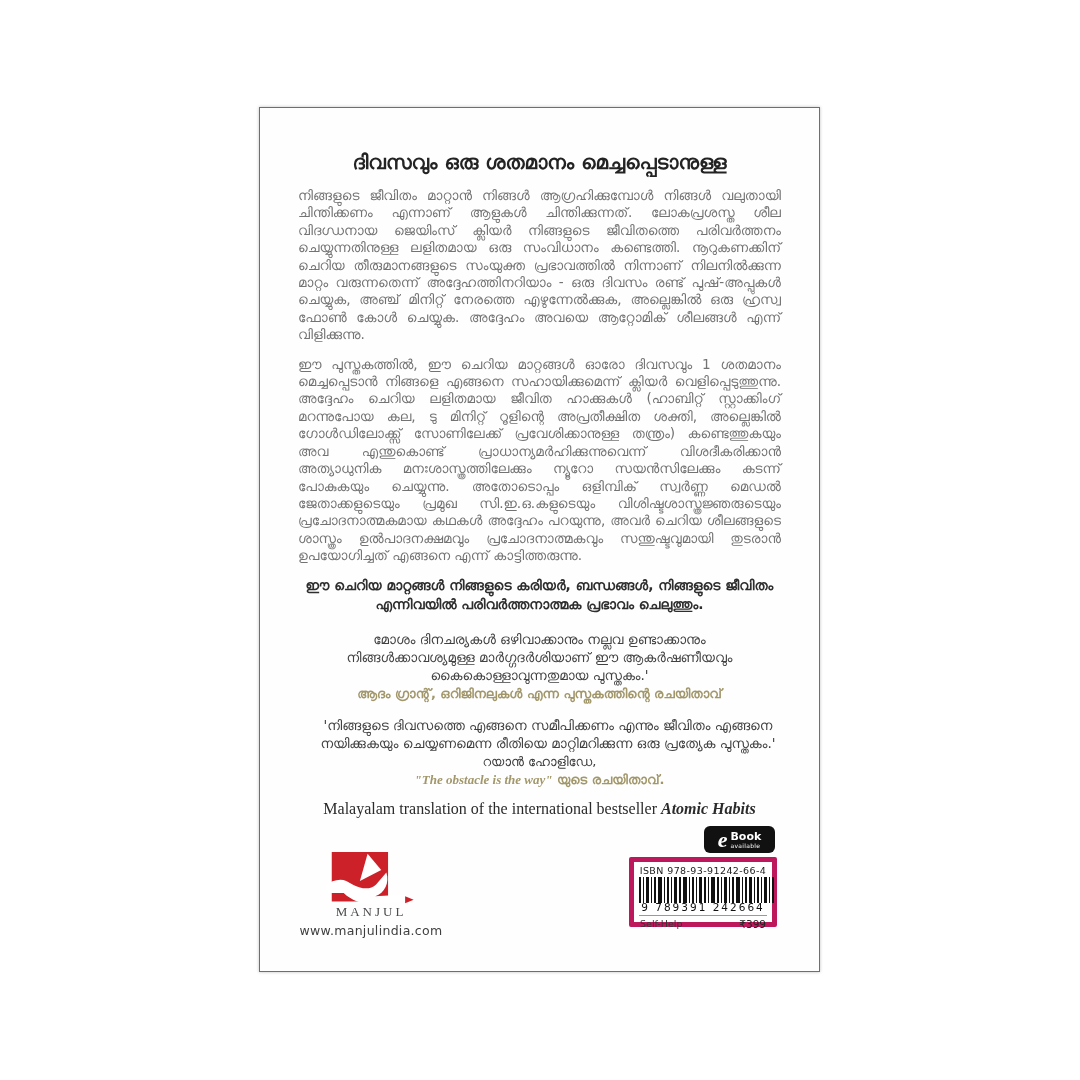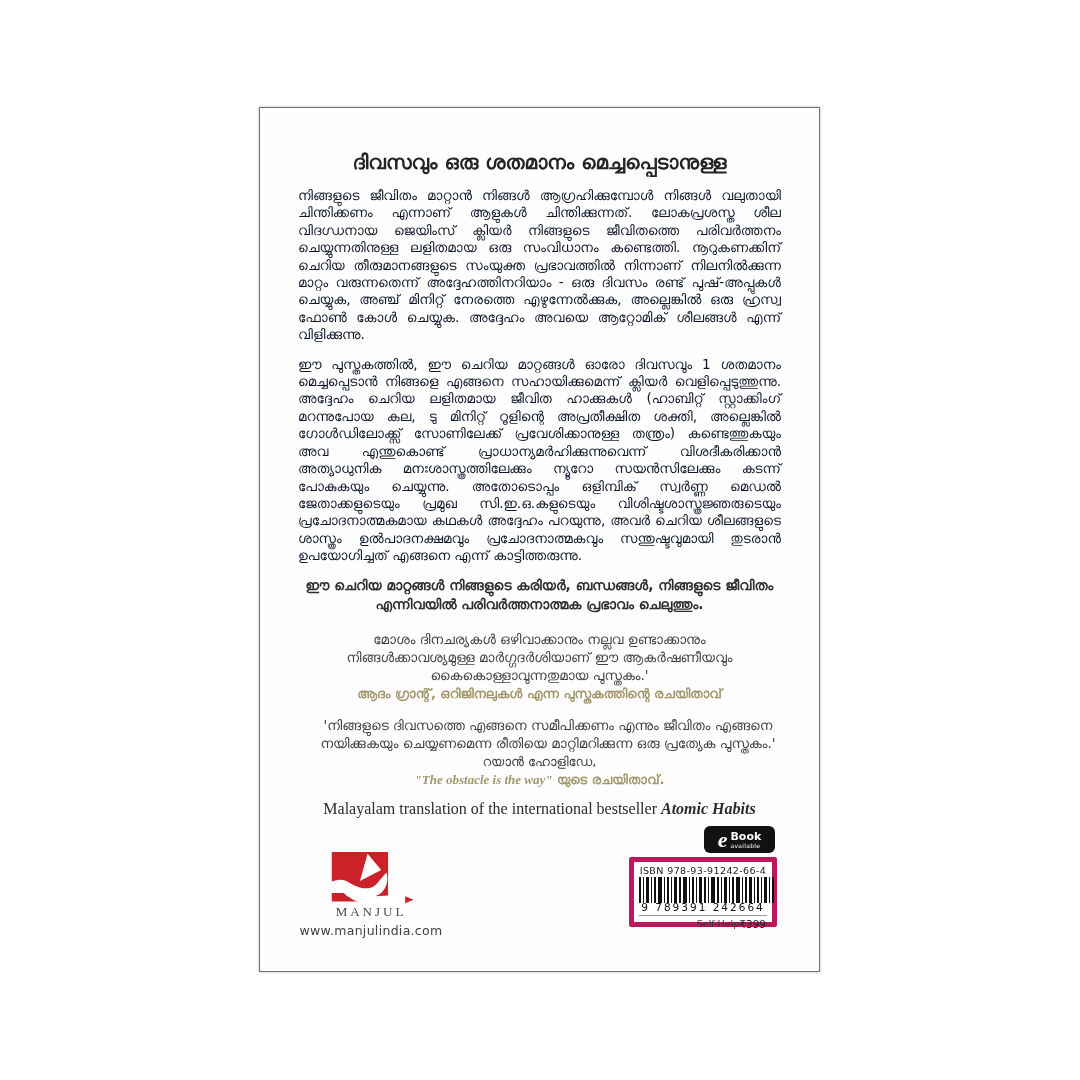--- a/index.html
+++ b/index.html
@@ -8,21 +8,21 @@
   .stage { position:relative; width:1080px; height:952px; background:#ffffff; }
 
   .cover { position:absolute; left:259px; top:107px; width:561px; height:865px;
            background:#fefefe; border:1px solid #6f6f6f;
            box-shadow:0 0 3px rgba(0,0,0,0.25); }
   .content { padding:40px 38px 0 38px; color:#3a3a3a; }
 
   .title { text-align:center; font-weight:bold; color:#232323;
            font-size:20px; line-height:29px; margin-bottom:10px; }
 
-  .para { text-align:justify; font-size:13.6px; line-height:17.4px; color:#0f172a; }
+  .para { text-align:justify; font-size:13.6px; line-height:17.4px; color:#737373; }
   .para + .para { margin-top:12px; }
 
   .bold-para { margin:11px auto 16px; text-align:center; font-weight:bold;
                font-size:13.8px; line-height:19px; color:#2e2e2e; width:470px; }
 
   .quote { margin:11px auto 0; text-align:center; font-size:13.6px;
            line-height:18px; color:#414141; width:430px; }
   .attr-gold { margin-top:1px; text-align:center; font-size:13px; line-height:18px;
                color:#a2976b; font-weight:bold; }
   .attr-dark { margin-top:2px; text-align:center; font-size:13px; line-height:16px;
@@ -54,21 +54,21 @@
 
   .barcode-box { position:absolute; right:42px; top:749px; width:148px; height:70px;
                  background:#ffffff; border:5px solid #be185d; border-radius:2px;
                  padding:3px 5px 0 5px; }
   .isbn-label { font-size:9.5px; text-align:center; color:#222; letter-spacing:0.4px;
                 line-height:11px; white-space:nowrap; }
   .bars { width:136px; height:26px; margin:1px auto 0; display:block; }
   .barcode-digits { font-size:10.5px; text-align:center; color:#111; letter-spacing:2px;
                     line-height:11px; margin-top:-1px; white-space:nowrap; }
   .barcode-bottom { border-top:1px solid #9a9a9a; margin-top:2px; padding:2px 1px 0 1px;
-                    display:flex; justify-content:flex-end; }
+                    display:flex; justify-content:space-between; }
   .barcode-category { font-size:9.5px; color:#333; }
   .barcode-price { font-size:10.5px; color:#222; }
 </style>
 </head>
 <body>
 
 <div class="stage">
   <div class="cover">
     <div class="content">
 

